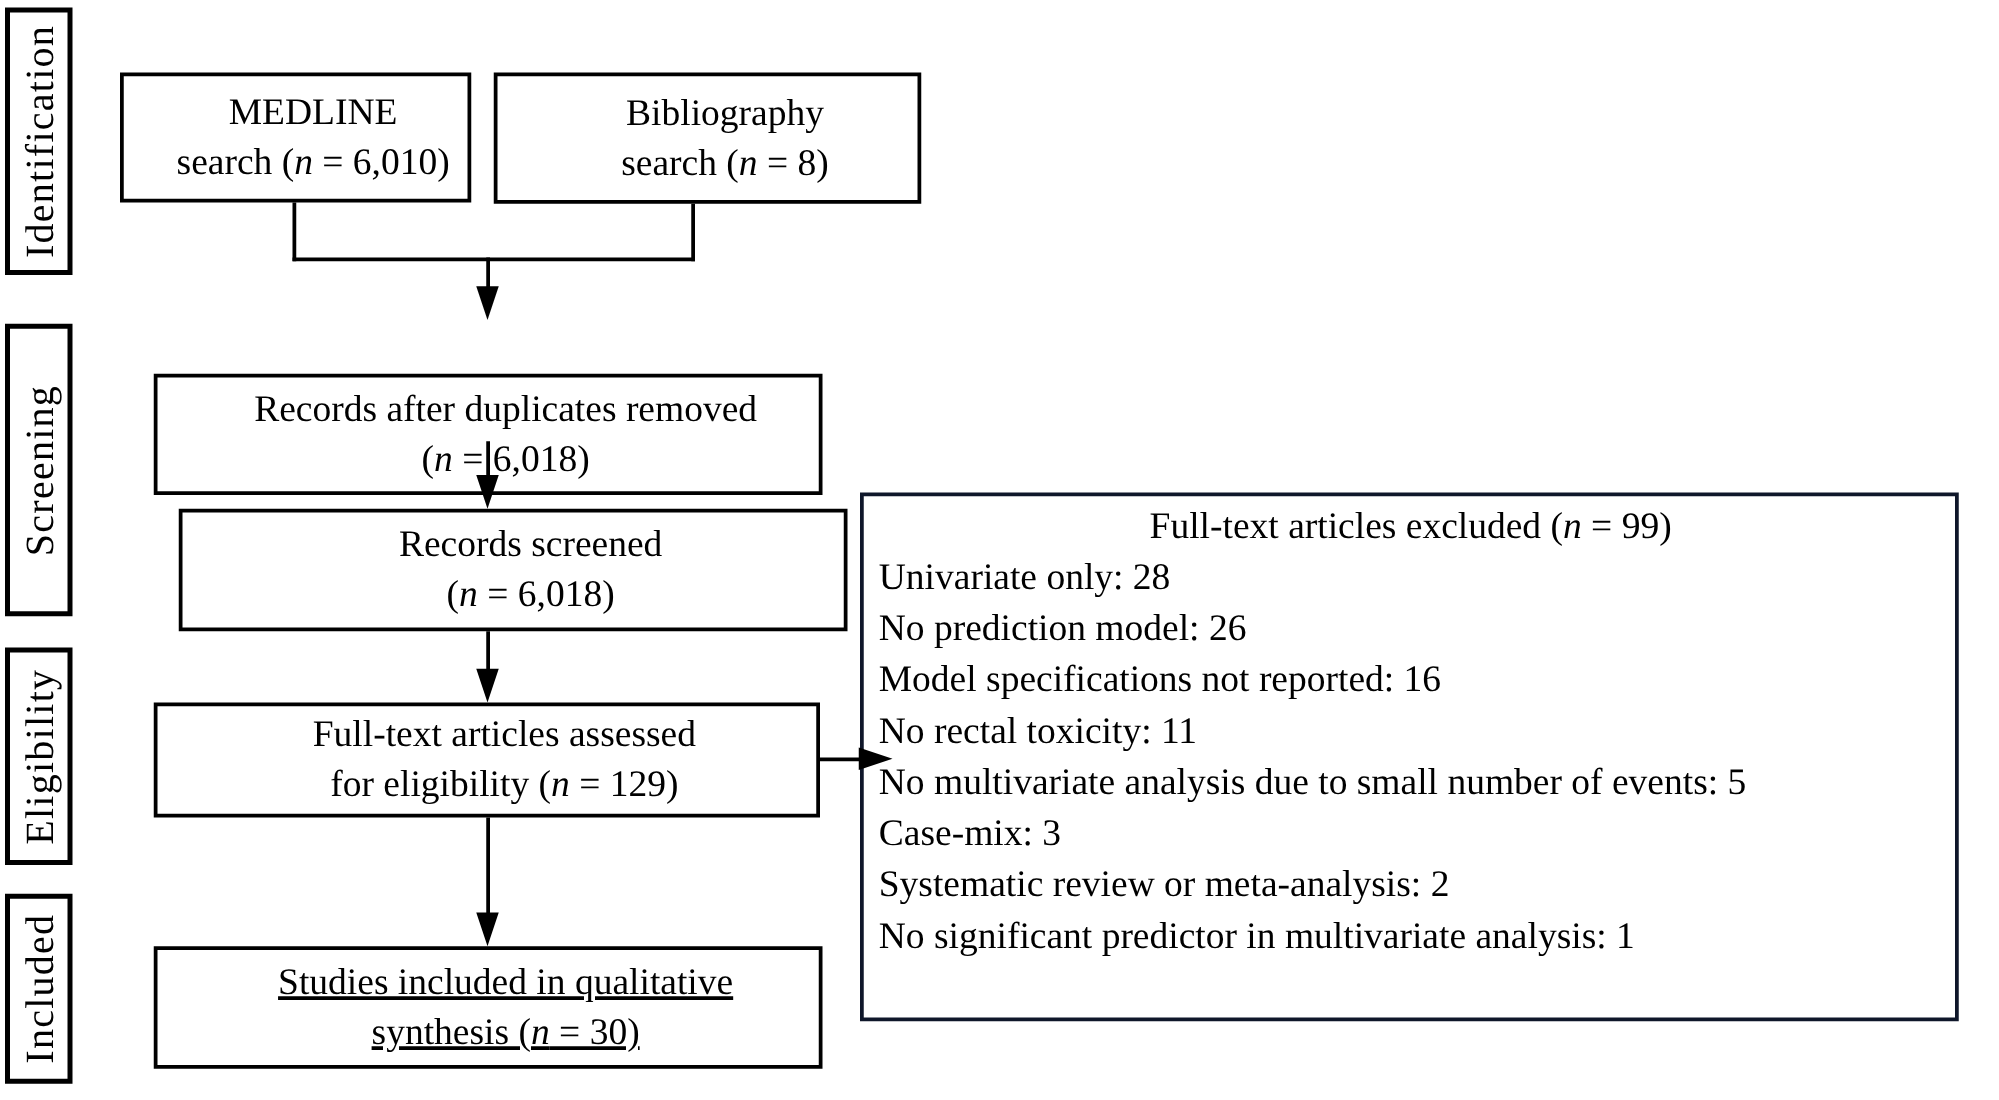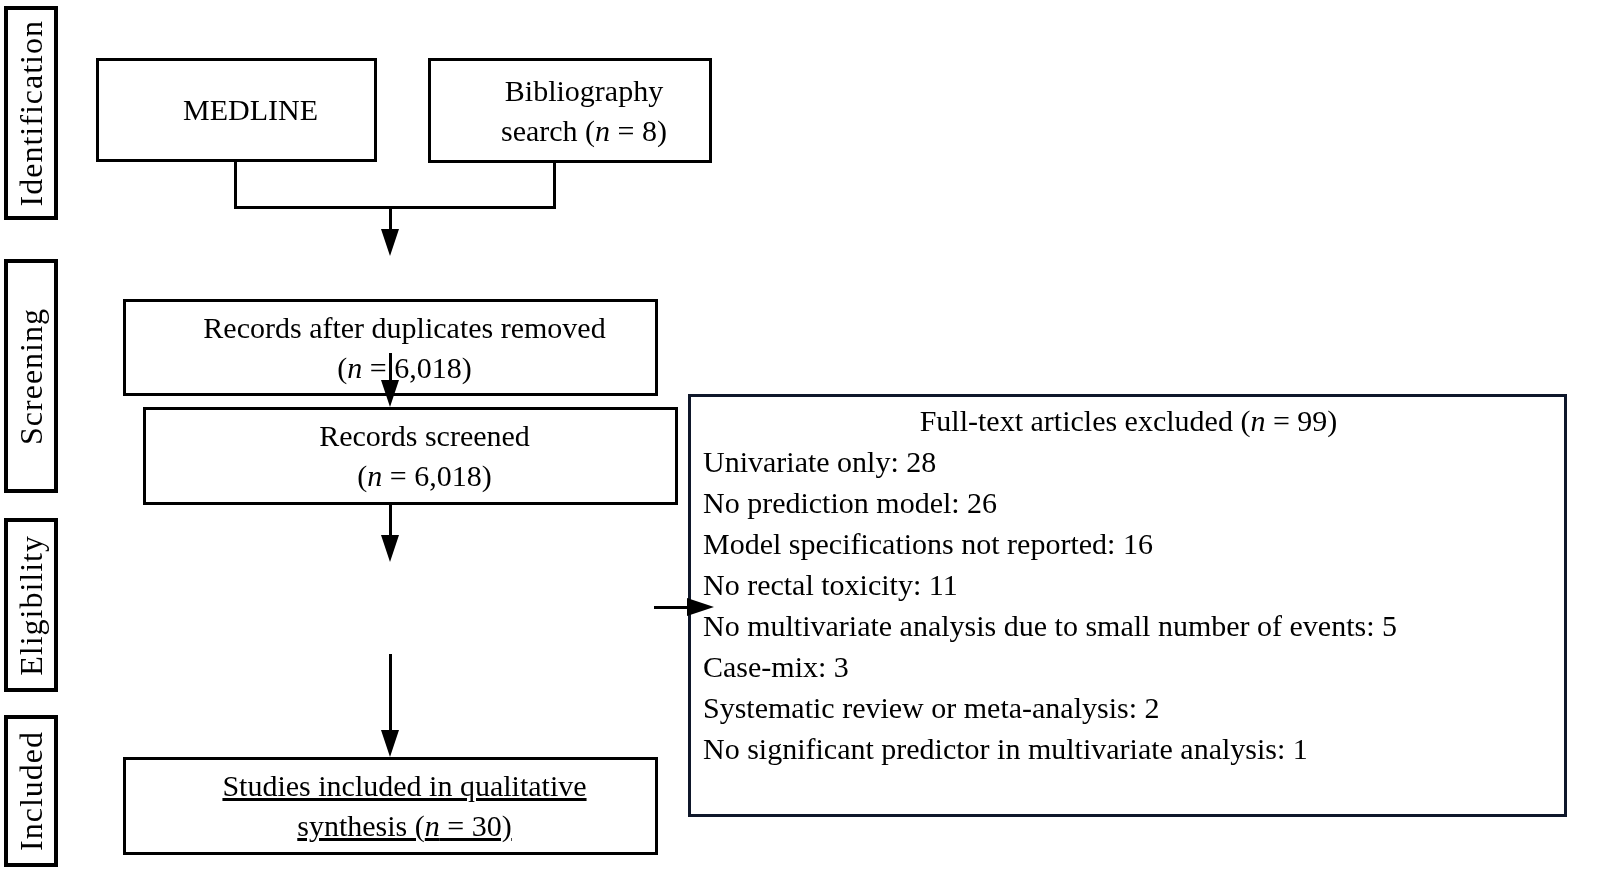--- a/index.html
+++ b/index.html
@@ -47,21 +47,21 @@
     align-items: center;
     justify-content: center;
     text-align: center;
     font-size: 30px;
     line-height: 40px;
     padding-left: 28px;
   }
   .flow-box .nvar, .excl-title .nvar { font-style: italic; }
 
   #box-medline      { left: 96px;  top: 58px;  width: 281px; height: 104px; }
-  #box-bibliography { left: 428px; top: 58px;  width: 284px; height: 105px; }
+  #box-bibliography { left: 395px; top: 58px;  width: 342px; height: 105px; }
   #box-duplicates   { left: 123px; top: 256px; width: 535px; height: 97px; margin-top: 43px;  }
   #box-screened     { left: 123px; top: 407px; width: 535px; height: 98px; margin-left: 20px;  }
   #box-fulltext     { left: 123px; top: 562px; width: 533px; height: 92px;  }
   #box-studies      { left: 123px; top: 757px; width: 535px; height: 98px; text-decoration: underline;  }
 
   
   #box-excluded {
     position: absolute;
     left: 688px; top: 394px; width: 879px; height: 423px;
     border: 3px solid #0f172a;
@@ -107,37 +107,42 @@
   </div>
   <div class="stage-box" id="stage-eligibility">
     <span>Eligibility</span>
   </div>
   <div class="stage-box" id="stage-included">
     <span>Included</span>
   </div>
 
   <div class="flow-box" id="box-medline">
     <div><span>MEDLINE</span></div>
+    <div><span>search (</span><span class="nvar">n</span><span> = 6,010)</span></div>
   </div>
 
   <div class="flow-box" id="box-bibliography">
     <div><span>Bibliography</span></div>
     <div><span>search (</span><span class="nvar">n</span><span> = 8)</span></div>
   </div>
 
   <div class="flow-box" id="box-duplicates">
     <div><span>Records after duplicates removed</span></div>
     <div><span>(</span><span class="nvar">n</span><span> = 6,018)</span></div>
   </div>
 
   <div class="flow-box" id="box-screened">
     <div><span>Records screened</span></div>
     <div><span>(</span><span class="nvar">n</span><span> = 6,018)</span></div>
   </div>
 
+  <div class="flow-box" id="box-fulltext">
+    <div><span>Full-text articles assessed</span></div>
+    <div><span>for eligibility (</span><span class="nvar">n</span><span> = 129)</span></div>
+  </div>
 
   <div class="flow-box" id="box-studies">
     <div><span>Studies included in qualitative</span></div>
     <div><span>synthesis (</span><span class="nvar">n</span><span> = 30)</span></div>
   </div>
 
   <div id="box-excluded">
     <div class="excl-title"><span>Full-text articles excluded (</span><span class="nvar">n</span><span> = 99)</span></div>
     <div class="excl-reason">Univariate only: 28</div>
     <div class="excl-reason">No prediction model: 26</div>

